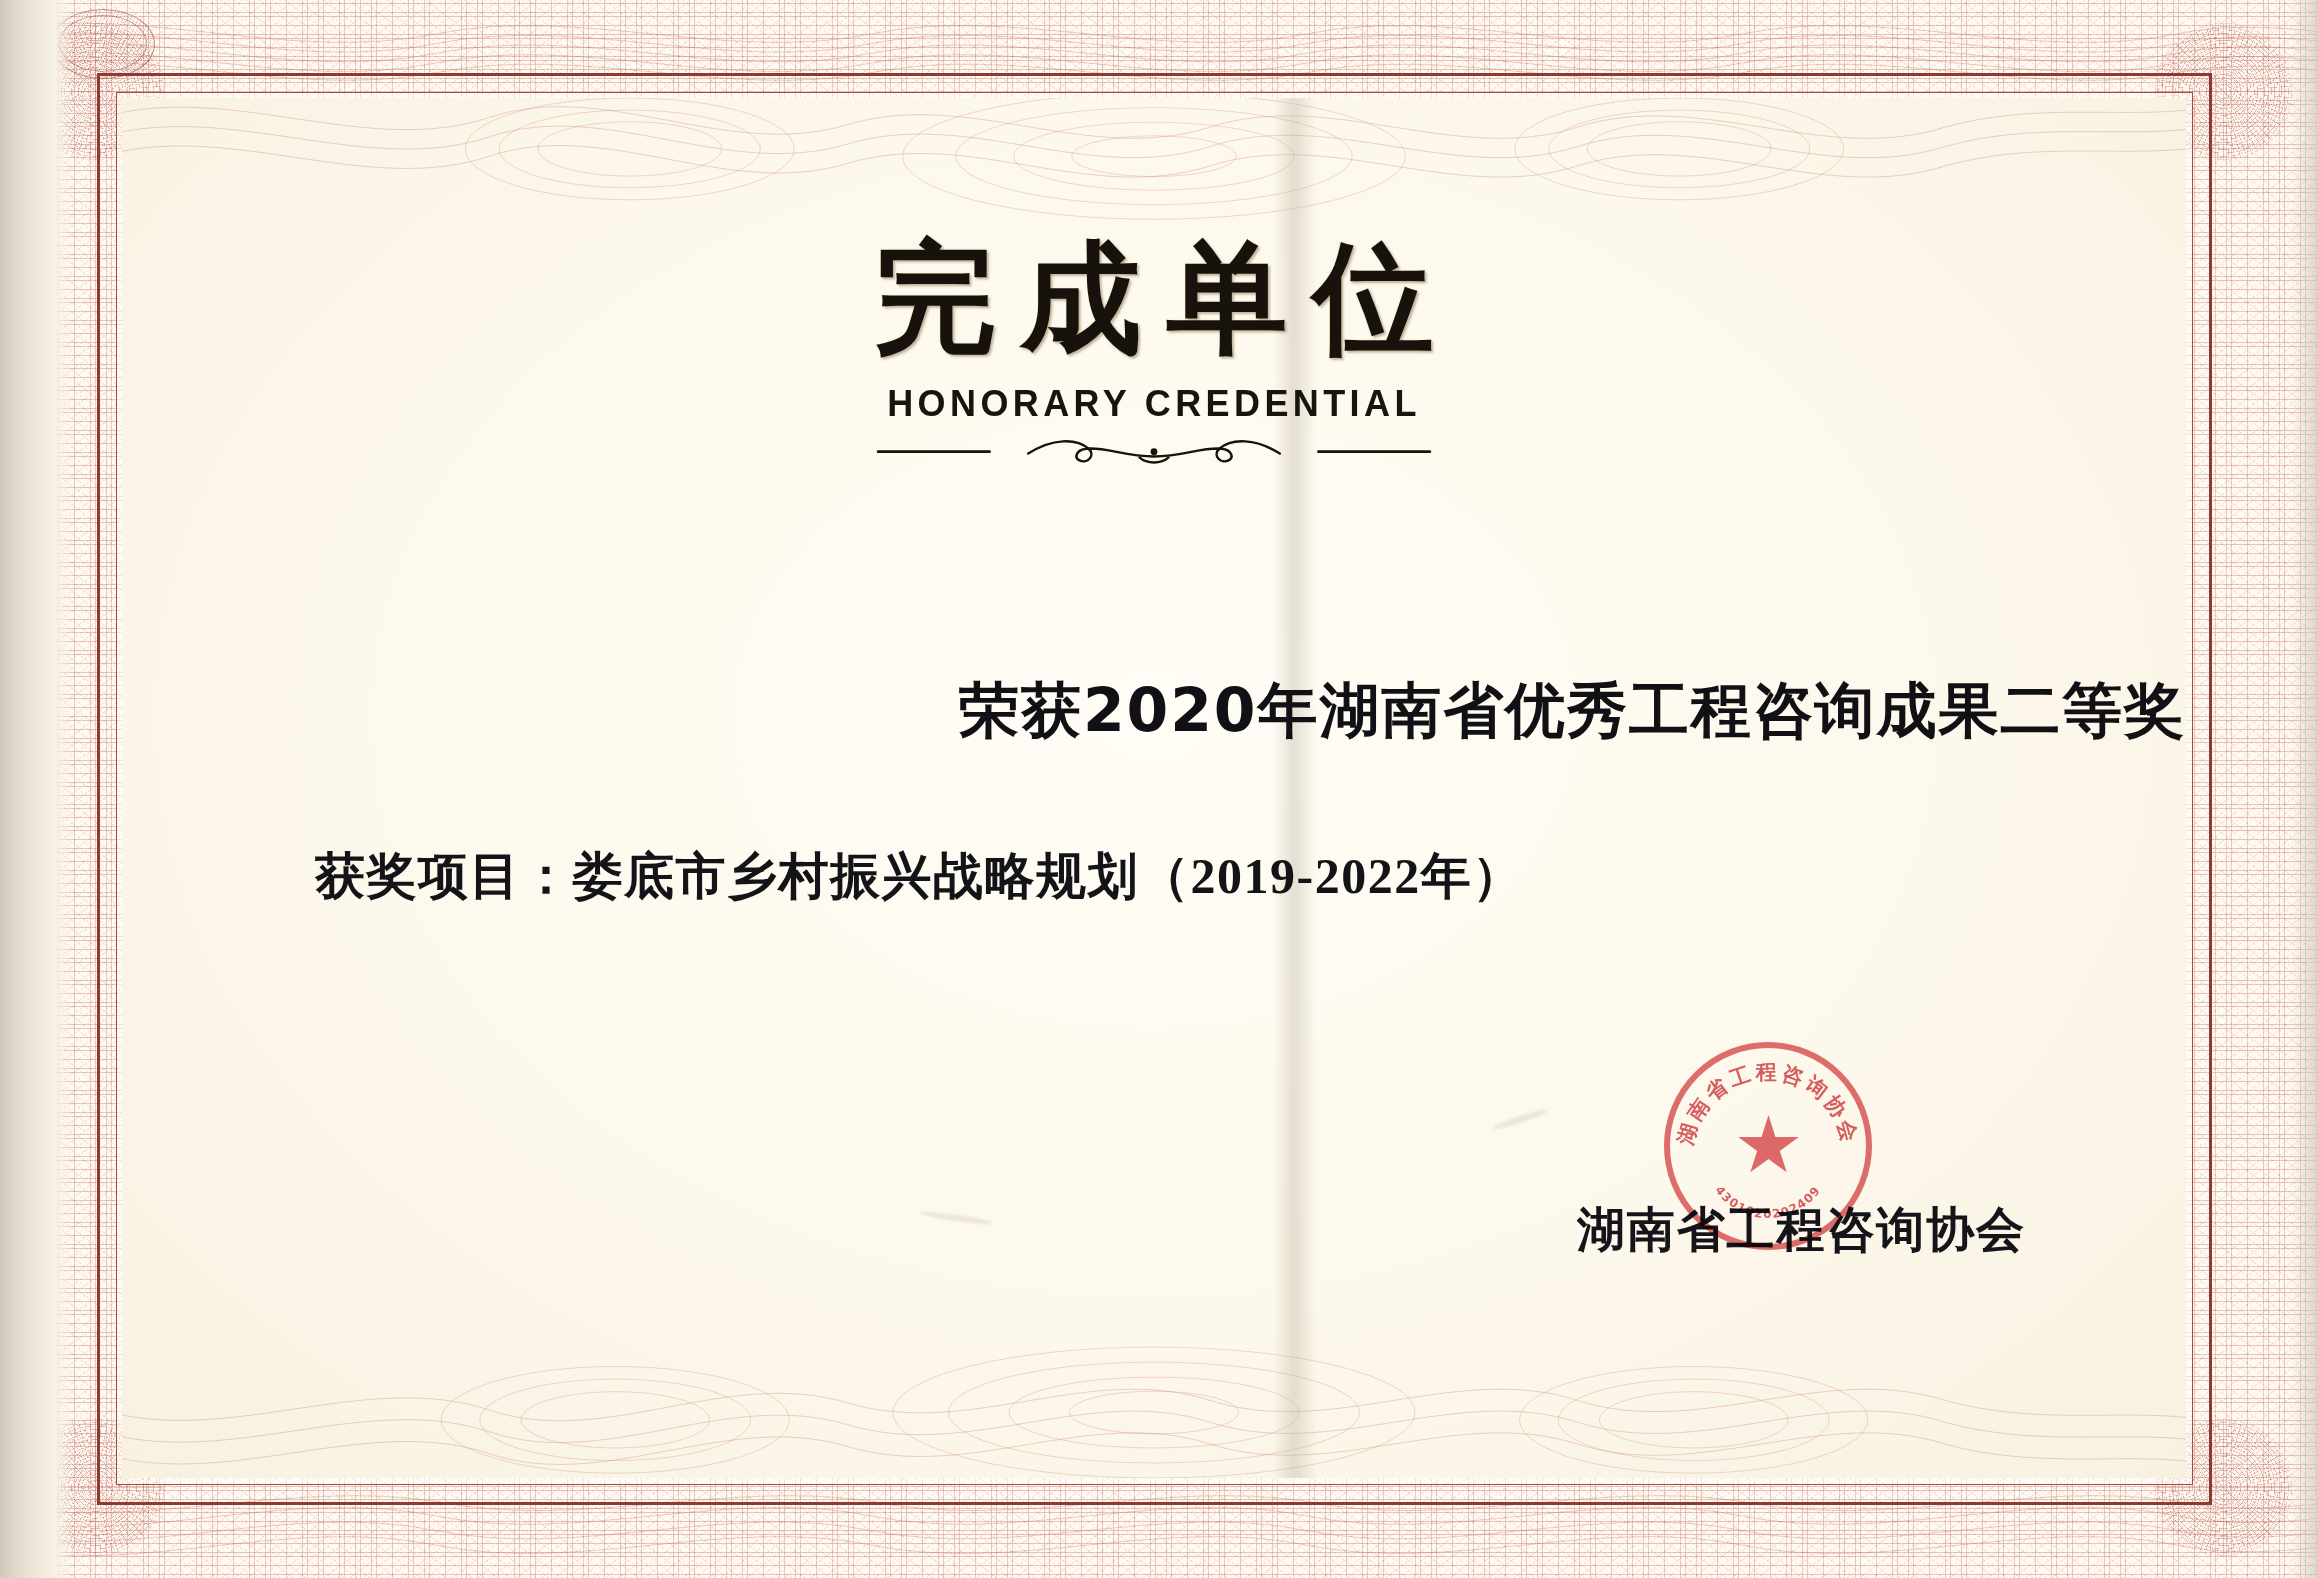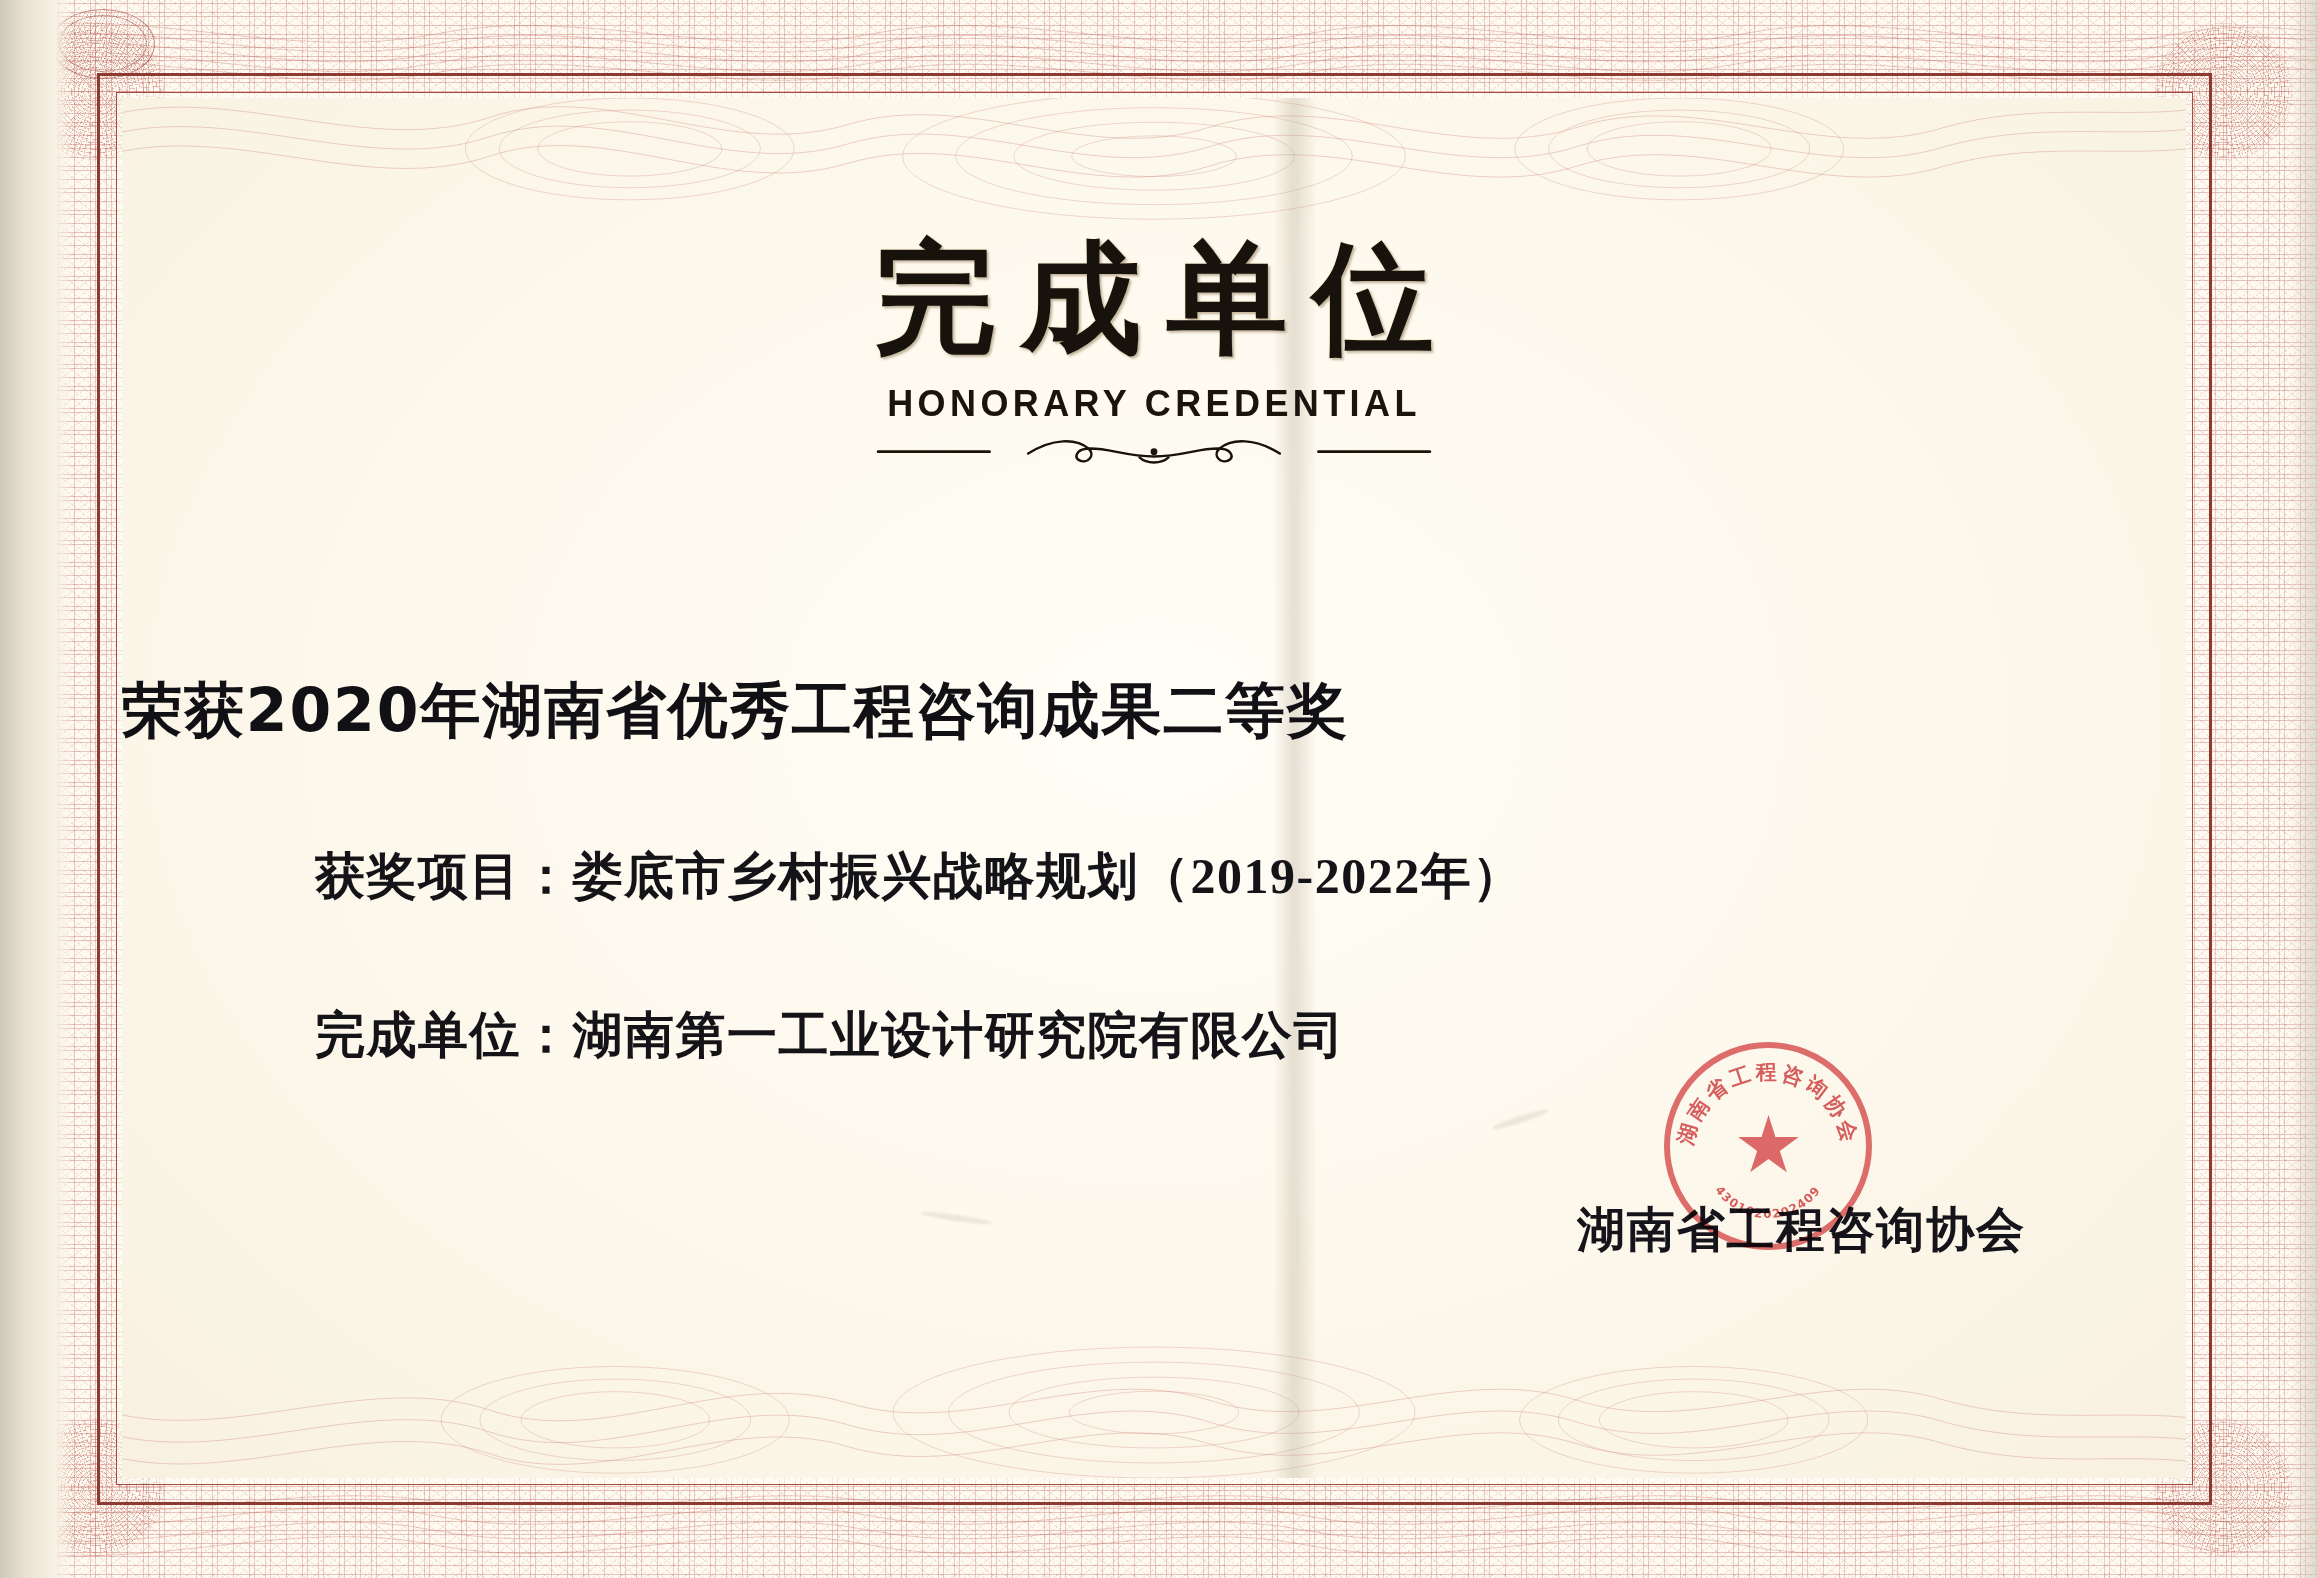--- a/index.html
+++ b/index.html
@@ -190,21 +190,21 @@
     transform: translateX(-50%);
     top: 339px;
     width: 571px;
     height: 39px;
   }
 
   .award-line {
     position: absolute;
     left: 0; right: 0;
     top: 573px;
-    text-align: left;
+    text-align: right;
     font-family: "DejaVu Sans", "Liberation Sans", sans-serif;
     font-weight: 700;
     font-size: 60px;
     letter-spacing: 1.9px;
     color: #111014;
   }
 
   .field {
     position: absolute;
     left: 193px;
@@ -376,21 +376,20 @@
             <path d="M560,42 C575,56 605,56 620,42"></path>
           </g>
           <circle cx="590" cy="30" r="7" fill="#1a1206"></circle>
         </svg>
       </div>
 
       <div class="award-line">荣获2020年湖南省优秀工程咨询成果二等奖</div>
 
       <div class="field field-project">获奖项目：娄底市乡村振兴战略规划（2019-2022年）</div>
 
-      <div class="field field-unit">完成单位：湖南第一工业设计研究院有限公司</div>
 
       <div class="signature sig-org">湖南省工程咨询协会</div>
 
 
       <div class="smudge smudge-a"></div>
       <div class="smudge smudge-b"></div>
     </div>
   </div>
 
   <div class="seal">

